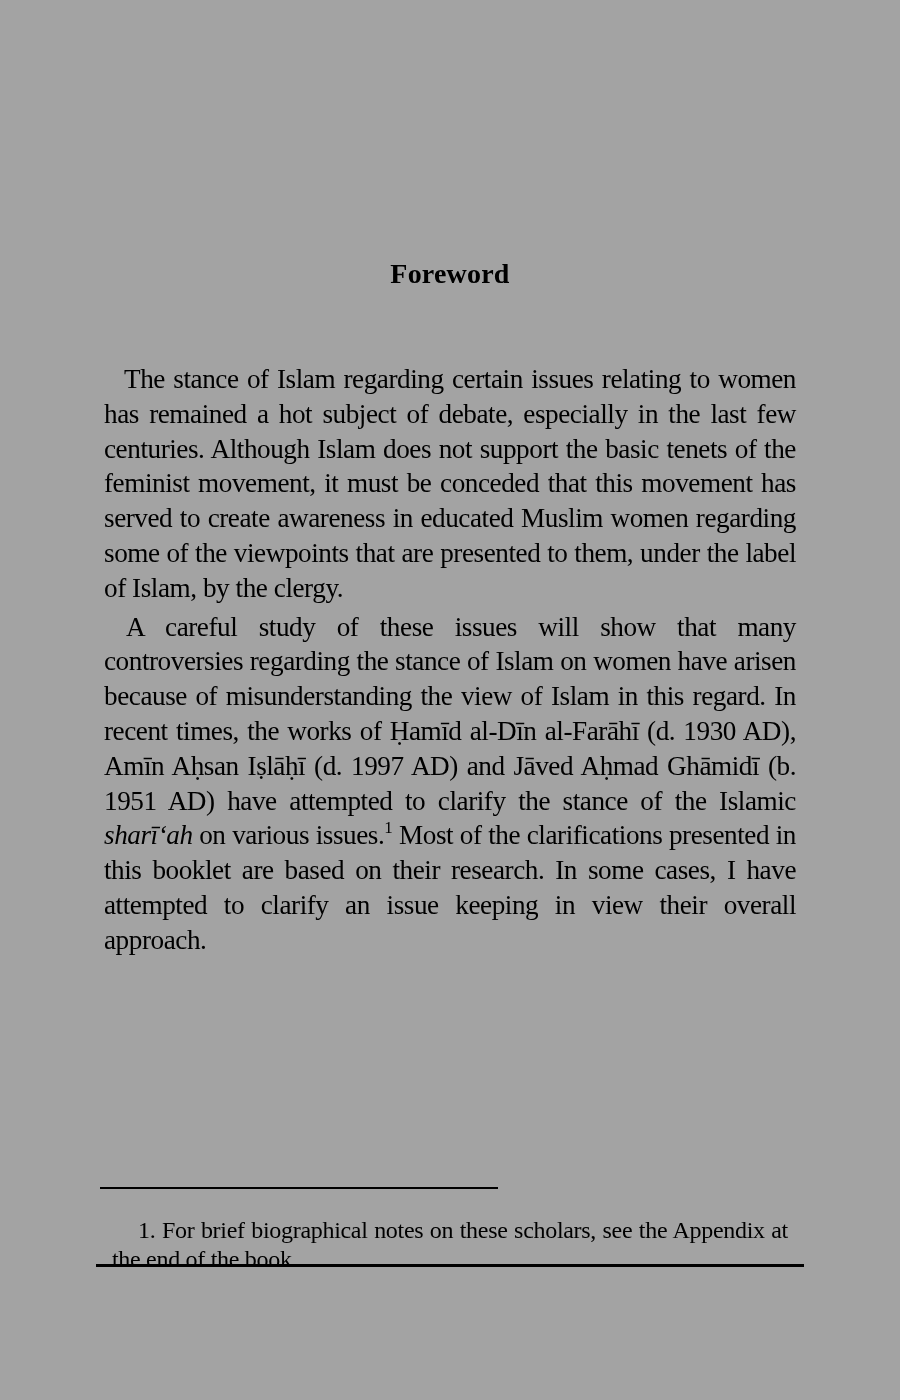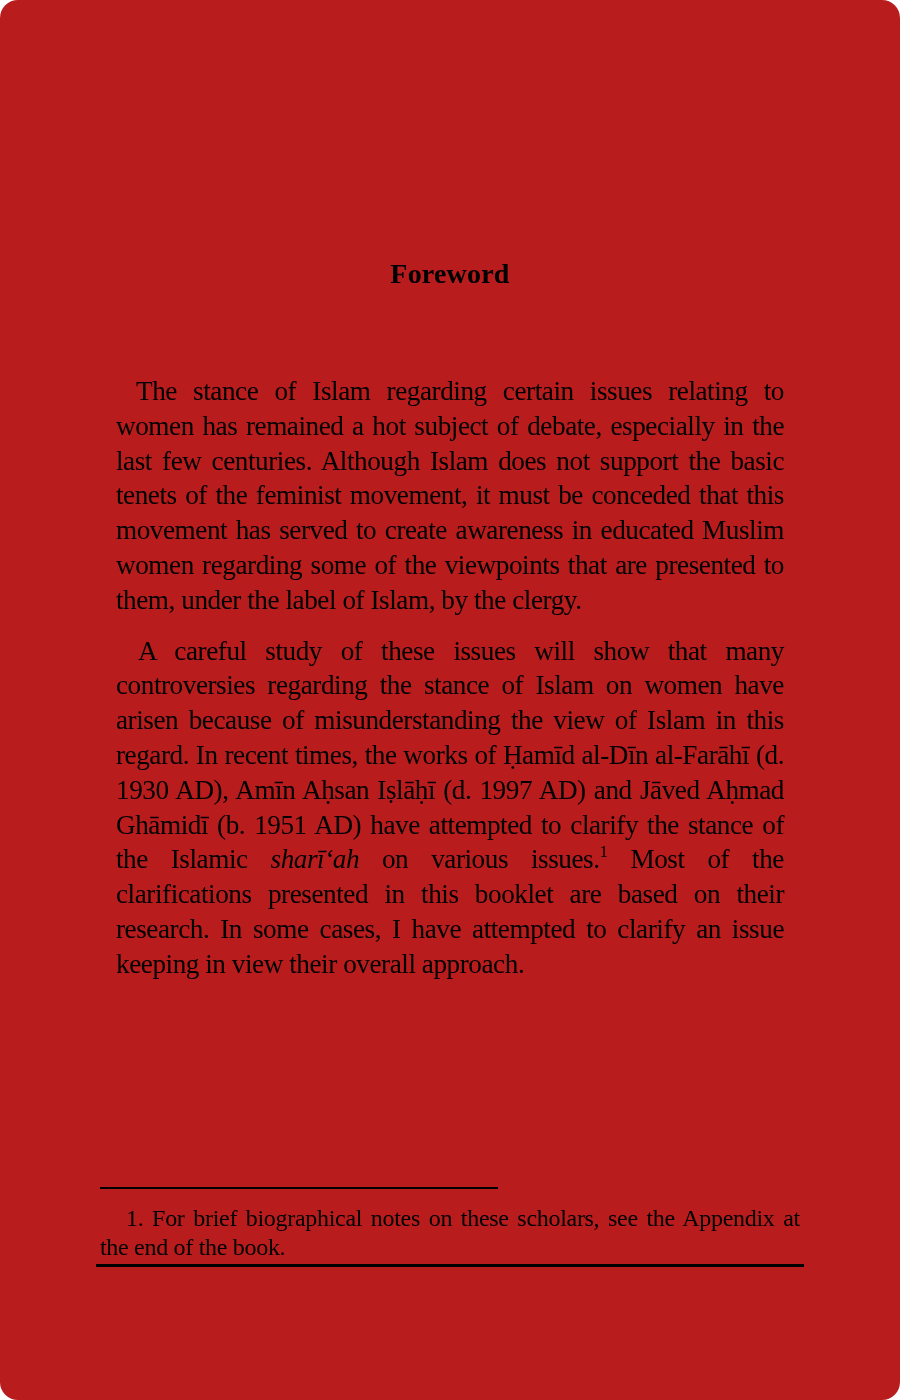--- a/index.html
+++ b/index.html
@@ -1,38 +1,38 @@
 <!DOCTYPE html>
 <html><head>
 <meta charset="utf-8">
 <style>
   html, body { margin: 0; padding: 0; background: #ffffff; }
   body { width: 900px; height: 1400px; position: relative; overflow: hidden; }
-  .page { position: absolute; left: 0; top: 0; width: 900px; height: 1400px; background: #b91c1c; border-radius: 18px; }
+  .page { position: absolute; left: 0; top: 0; width: 900px; height: 1400px; background: #a3a3a3; }
   .title {
     position: absolute; top: 258px; left: 0; width: 900px; text-align: center;
     font-family: "Liberation Serif", serif; font-weight: bold; font-size: 28px; color: #000;
     letter-spacing: 0.2px;
   }
   .body-text {
     position: absolute; top: 358px; left: 100px; width: 700px;
     font-family: "Liberation Serif", serif; font-size: 27.2px; line-height: 34.8px;
     color: #000; text-align: justify; letter-spacing: -0.45px;
   }
-  .body-text p { margin: 16px; text-indent: 22px; }
+  .body-text p { margin: 4px; text-indent: 22px; }
   .body-text p:first-child { text-indent: 20px; }
   sup { font-size: 17px; line-height: 0; vertical-align: 11px; }
   em { font-style: italic; }
   .fn-rule { position: absolute; top: 1187px; left: 100px; width: 398px; height: 2px; background: #000; }
   .footnote {
     position: absolute; top: 1204px; left: 100px; width: 700px;
     font-family: "Liberation Serif", serif; font-size: 24px; line-height: 29px;
     color: #000; text-align: justify; letter-spacing: -0.3px;
   }
-  .footnote p { margin: 0; text-indent: 26px; }
+  .footnote p { margin: 12px; text-indent: 26px; }
   .bottom-rule { position: absolute; top: 1264px; left: 96px; width: 708px; height: 3px; background: #000; }
 </style>
 </head>
 <body>
 
 <div class="page">
   <div class="title">Foreword</div>
 
   <div class="body-text">
     <p>The stance of Islam regarding certain issues relating to women has remained a hot subject of debate, especially in the last few centuries. Although Islam does not support the basic tenets of the feminist movement, it must be conceded that this movement has served to create awareness in educated Muslim women regarding some of the viewpoints that are presented to them, under the label of Islam, by the clergy.</p>

